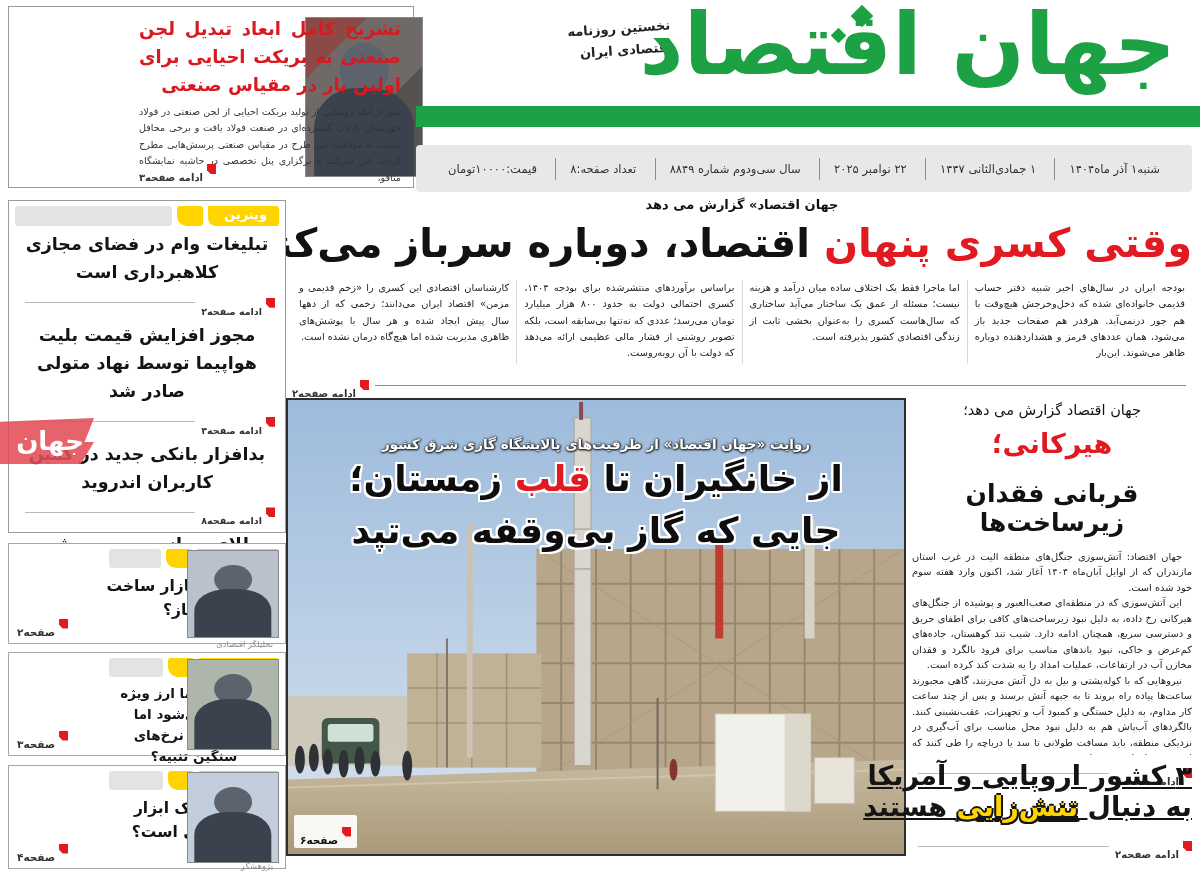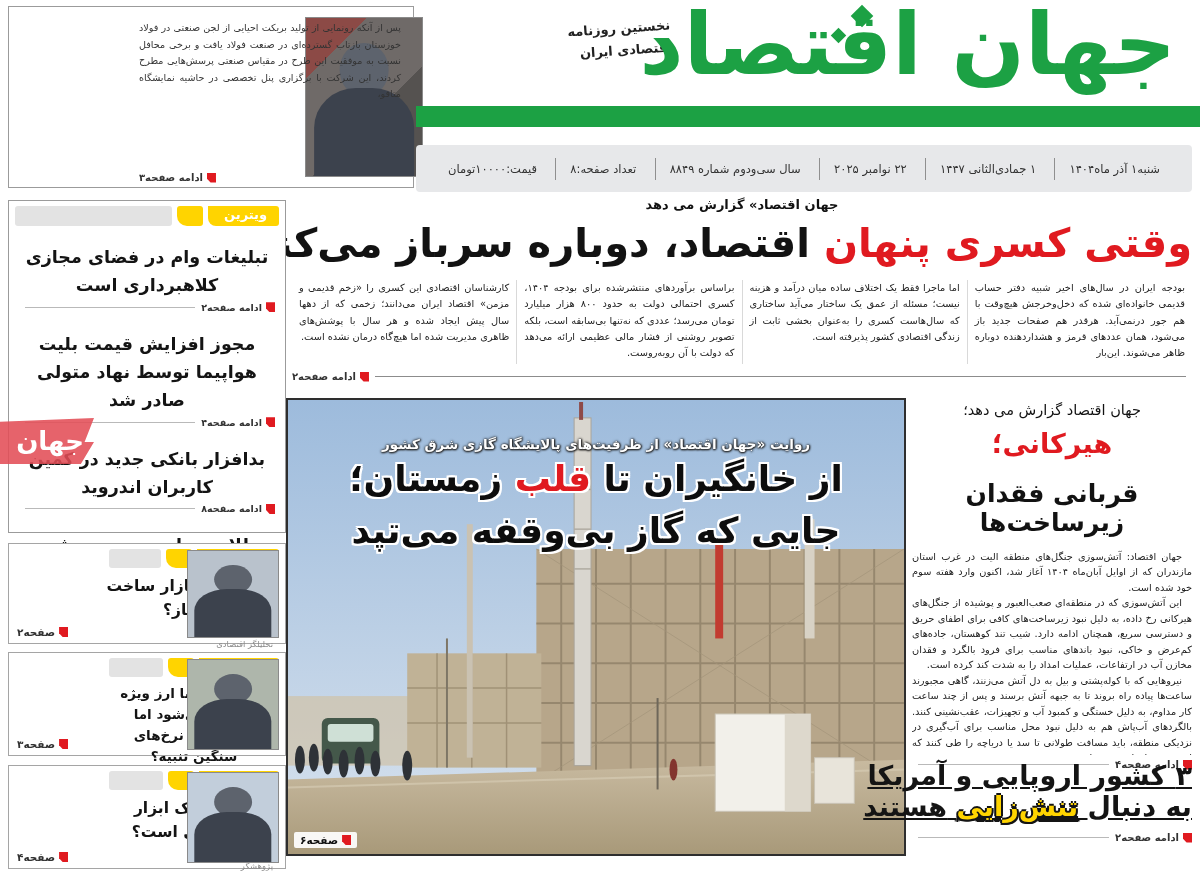--- a/index.html
+++ b/index.html
@@ -7,21 +7,21 @@
               font-family:"DejaVu Sans", sans-serif; direction:rtl; }
   .abs { position:absolute; }
   #page { position:relative; width:1200px; height:884px; background:#fff; }
 
   
   .box { border:1.5px solid #9b9b9b; background:#fff; }
   .continue-row { display:flex; align-items:center; direction:rtl; }
   .c-icon { width:9px; height:10px; background:#e01a20; display:inline-block; flex:0 0 auto;
             clip-path:polygon(0 0,100% 0,100% 100%,40% 100%,0 62%); margin-left:4px; }
   .c-line { flex:1; border-bottom:1px solid #b9b9b9; margin:0 6px; }
-  .c-txt { font-size:10px; font-weight:bold; color:#333; white-space:nowrap; }
+  .c-txt { font-size:10px; font-weight:bold; color:#333; white-space:nowrap;margin-top:17px; }
   .red { color:#e01a20; }
 
   
   #tl-box { left:8px; top:6px; width:406px; height:182px; }
   .portrait { position:relative; overflow:hidden; border:1px solid #8a8a8a; }
   .portrait::before { content:""; position:absolute; left:50%; top:16%; width:42%; height:34%;
         transform:translateX(-50%); border-radius:50%; background:#5d636d; }
   .portrait::after { content:""; position:absolute; left:50%; top:44%; width:86%; height:60%;
         transform:translateX(-50%); border-radius:42% 42% 0 0; background:#3c424d; }
   #tl-photo { left:10px; top:10px; width:118px; height:160px;
@@ -57,21 +57,21 @@
   #main-foot { margin-top:7px; }
   #main-foot .c-line { border-color:#8c8c8c; }
 
   
   #vitrine { left:8px; top:200px; width:278px; height:333px; }
   .tab-row { display:flex; direction:rtl; align-items:stretch; height:20px; margin:5px 6px 0 6px; }
   .tab-main { background:#ffd400; color:#fff; font-size:13px; font-weight:bold; padding:1px 12px 0 16px;
         border-radius:0 3px 3px 8px; white-space:nowrap; }
   .tab-chip { background:#ffd400; width:26px; margin-right:5px; border-radius:3px 3px 3px 10px; }
   .tab-gray { background:#e3e3e3; flex:1; margin-right:5px; border-radius:3px; }
-  .v-item { padding:17px 10px 0 10px; }
+  .v-item { padding:4px 10px 0 10px; }
   .v-title { font-size:17.5px; font-weight:bold; color:#141414; text-align:center; line-height:1.62; }
   .v-foot { margin-top:2px; }
   .v-foot .c-txt { font-size:9.5px; }
 
   
   #stamp { left:0; top:418px; width:94px; height:46px; background:rgba(226,77,86,.88);
         clip-path:polygon(0 8%,100% 0,90% 52%,100% 52%,86% 100%,0 100%);
         color:#fff; font-size:26px; font-weight:bold; display:flex; align-items:center;
         padding-right:10px; z-index:5; }
 
@@ -123,20 +123,21 @@
   #eu-foot { margin-top:10px; }
 </style>
 </head>
 <body>
 
 <div id="page">
 
   <div id="tl-box" class="abs box">
     <div id="tl-photo" class="abs portrait"></div>
     <div id="tl-text" class="abs">
+      <div id="tl-title">تشریح کامل ابعاد تبدیل لجن صنعتی به بریکت احیایی برای اولین بار در مقیاس صنعتی</div>
       <div id="tl-body">پس از آنکه رونمایی از تولید بریکت احیایی از لجن صنعتی در فولاد خوزستان بازتاب گسترده‌ای در صنعت فولاد یافت و برخی محافل نسبت به موفقیت این طرح در مقیاس صنعتی پرسش‌هایی مطرح کردند، این شرکت با برگزاری پنل تخصصی در حاشیه نمایشگاه متافو،</div>
       <div id="tl-more" class="continue-row">
         <span class="c-icon"></span>
         <span class="c-txt">ادامه صفحه۳</span>
       </div>
     </div>
   </div>
 
   <div id="masthead" class="abs">
     <div id="tagline">

